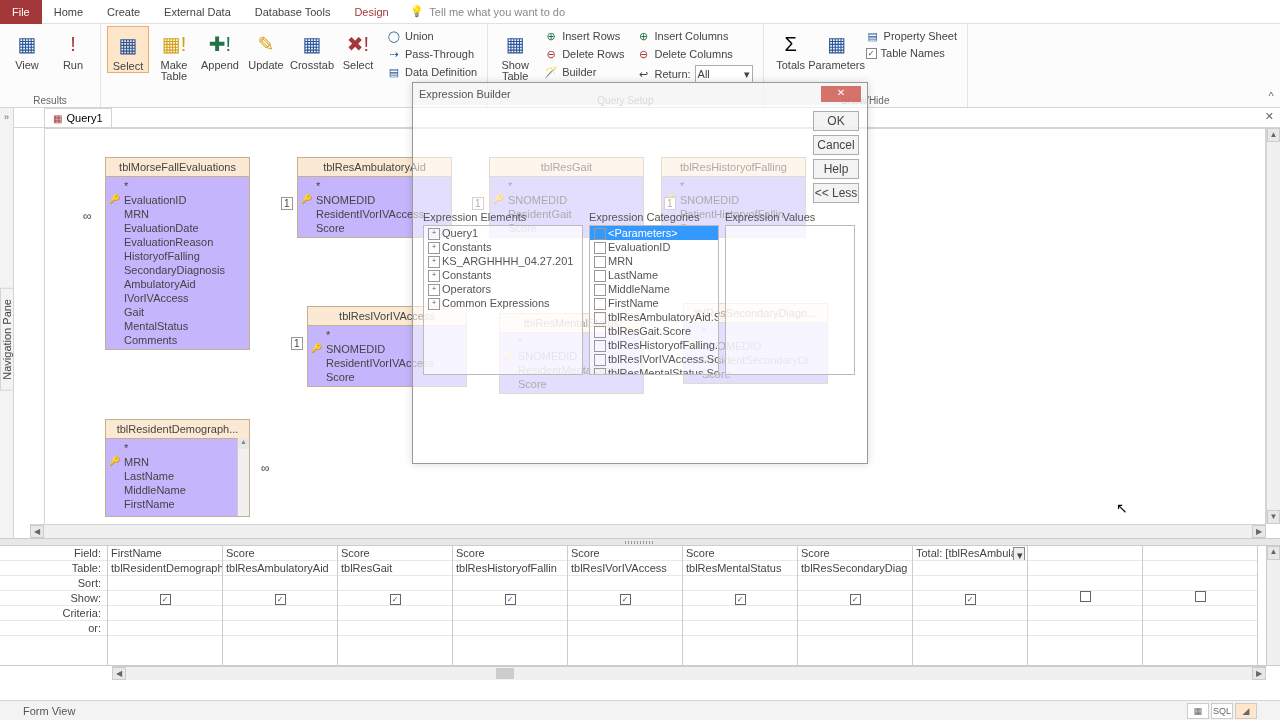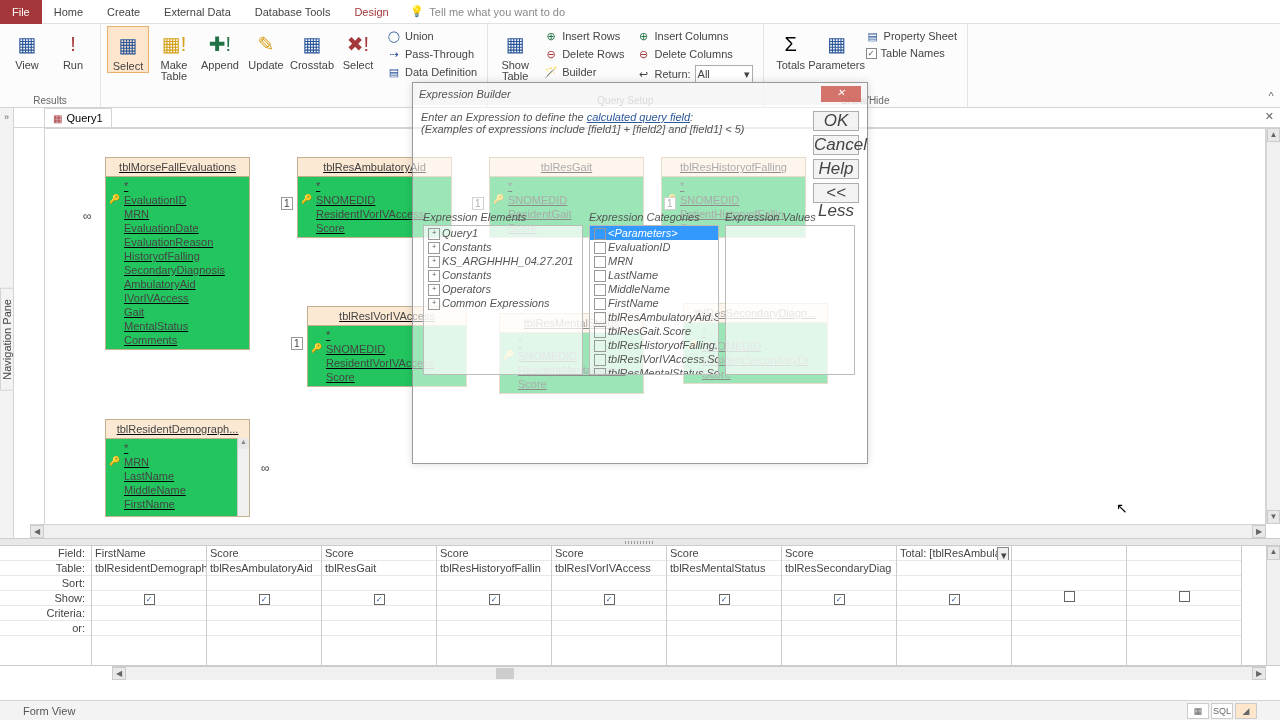--- a/index.html
+++ b/index.html
@@ -39,60 +39,60 @@
 .qtab{display:flex;align-items:center;gap:4px;border:1px solid #d4d4d4;border-bottom:none;background:#fff;padding:1px 8px;height:19px;}
 .qtab .qi{color:#a4373a;font-size:10px;}
 .qtab-close{position:absolute;right:6px;top:2px;color:#666;font-size:11px;cursor:pointer;}
 .canvas{flex:1;position:relative;background:#fff;overflow:hidden;border:1px solid #d4d4d4;margin:0 14px 0 30px;}
 .sb-v{position:absolute;right:0;top:20px;bottom:14px;width:14px;background:#f0f0f0;border-left:1px solid #d4d4d4;}
 .sb-v .arr{height:14px;background:#e8e8e8;border:1px solid #ccc;text-align:center;font-size:8px;line-height:12px;color:#666;}
 .sb-h{position:absolute;left:30px;right:14px;bottom:0;height:14px;background:#f0f0f0;border-top:1px solid #d4d4d4;display:flex;}
 .sb-h .arr{width:14px;background:#e8e8e8;border:1px solid #ccc;text-align:center;font-size:8px;line-height:12px;color:#666;}
 
 
-.tbox{position:absolute;border:1px solid #c4b08e;background:#22c55e;text-decoration:underline;}
+.tbox{position:absolute;border:1px solid #c4b08e;background:#c4b5fd;}
 .tbox .thead{background:#fce9d4;border-bottom:1px solid #c4b08e;text-align:center;padding:3px 2px;font-size:11px;color:#444;white-space:nowrap;overflow:hidden;}
 .tbox .tbody{padding:2px 0;}
 .trow{padding:1px 8px 1px 18px;font-size:11px;color:#444;position:relative;white-space:nowrap;overflow:hidden;}
 .trow.key::before{content:"🔑";position:absolute;left:3px;top:1px;font-size:9px;color:#d4a017;}
 .tsb{position:absolute;right:0;top:18px;bottom:0;width:12px;background:#f0f0f0;border-left:1px solid #ccc;}
 .tsb .ta{height:11px;background:#e8e8e8;font-size:7px;text-align:center;color:#888;}
 
 
 .jm{position:absolute;font-size:10px;color:#444;background:#fff;border:1px solid #999;padding:0 2px;line-height:11px;}
 .jinf{position:absolute;font-size:12px;color:#444;}
 
 
 .splitter{height:8px;background:#e8e8e8;border-top:1px solid #ccc;border-bottom:1px solid #ccc;position:relative;}
 .splitter::after{content:"";position:absolute;left:50%;top:2px;width:30px;height:3px;background:repeating-linear-gradient(90deg,#999 0 1px,transparent 1px 3px);transform:translateX(-50%);}
 
 
 .dgrid{display:flex;height:120px;border-bottom:1px solid #ccc;}
-.dgrid-lbls{width:92px;border-right:1px solid #ccc;}
+.dgrid-lbls{width:108px;border-right:1px solid #ccc;}
 .dgrid-lbls div{height:15px;line-height:15px;text-align:right;padding-right:6px;font-size:11px;color:#444;border-bottom:1px solid #e8e8e8;}
 .dgrid-cols{flex:1;display:flex;overflow:hidden;position:relative;}
 .dcol{width:115px;border-right:1px solid #ccc;}
 .dcol div{height:15px;line-height:15px;padding:0 3px;font-size:11px;color:#444;border-bottom:1px solid #e8e8e8;white-space:nowrap;overflow:hidden;}
 .dcol .show{text-align:center;}
 .dcol .show .cb{display:inline-block;width:11px;height:11px;border:1px solid #666;background:#fff;font-size:8px;line-height:9px;color:#2b579a;}
 .dgrid-sb{width:14px;background:#f0f0f0;border-left:1px solid #ccc;}
 .dgrid-sb .arr{height:14px;background:#e8e8e8;border:1px solid #ccc;font-size:8px;text-align:center;color:#666;}
 .dgrid-hs{height:14px;background:#f0f0f0;border-top:1px solid #ccc;display:flex;margin-left:112px;margin-right:14px;}
 .dgrid-hs .arr{width:14px;background:#e8e8e8;border:1px solid #ccc;font-size:8px;text-align:center;line-height:12px;color:#666;}
 .dgrid-hs .track{flex:1;position:relative;}
 .dgrid-hs .thumb{position:absolute;left:370px;width:18px;top:1px;bottom:1px;background:#cdcdcd;}
 
 
-.expr-builder{position:absolute;left:412px;top:82px;width:456px;height:382px;border:1px solid #9a9a9a;background:rgba(255,255,255,0.55);z-index:5;box-shadow:0 0 8px rgba(0,0,0,0.15);font-style:italic;}
+.expr-builder{position:absolute;left:412px;top:82px;width:456px;height:382px;border:1px solid #9a9a9a;background:rgba(255,255,255,0.55);z-index:5;box-shadow:0 0 8px rgba(0,0,0,0.15);}
 .eb-title{height:22px;background:rgba(240,240,240,0.6);display:flex;align-items:center;padding:0 6px;font-size:11px;color:#555;justify-content:space-between;}
 .eb-close{background:rgba(197,60,50,0.7);color:#fff;width:40px;height:16px;text-align:center;line-height:14px;font-size:10px;}
 .eb-body{padding:6px 8px;font-size:11px;color:#555;}
 .eb-link{color:#2b579a;text-decoration:underline;}
 .eb-btns{position:absolute;right:8px;top:28px;display:flex;flex-direction:column;gap:4px;}
-.eb-btn{width:46px;height:20px;border:1px solid #adadad;background:rgba(240,240,240,0.8);text-align:center;line-height:18px;font-size:17px;color:#444;}
+.eb-btn{width:46px;height:20px;border:1px solid #adadad;background:rgba(240,240,240,0.8);text-align:center;line-height:18px;font-size:12px;color:#444;}
 .eb-section-lbls{position:absolute;left:10px;top:128px;display:flex;font-size:11px;color:#555;}
 .eb-tree,.eb-cats,.eb-vals{position:absolute;top:142px;height:150px;border:1px solid #bbb;background:rgba(255,255,255,0.7);font-size:11px;color:#555;overflow:hidden;}
 .eb-tree{left:10px;width:160px;} .eb-cats{left:176px;width:130px;} .eb-vals{left:312px;width:130px;}
 .eb-item{padding:1px 4px 1px 18px;position:relative;white-space:nowrap;}
 .eb-item.sel{background:#3399ff;color:#fff;}
 .eb-item::before{content:"";position:absolute;left:4px;top:2px;width:10px;height:10px;border:1px solid #999;font-size:7px;text-align:center;line-height:8px;}
 .eb-item.folder::before{content:"+";}
 
 
 .status{position:absolute;bottom:0;left:0;right:0;height:20px;background:#f3f3f3;border-top:1px solid #d4d4d4;display:flex;align-items:center;padding:0 23px;font-size:11px;color:#555;justify-content:space-between;}
@@ -465,24 +465,20 @@
       <div class="thumb"></div>
     </div>
     <div class="arr">▶</div>
   </div>
 
 <div class="expr-builder">
   <div class="eb-title">
       <span>Expression Builder</span>
       <span class="eb-close">✕</span>
     </div>
-  <div class="eb-body">
-    <span>Enter an Expression to define the </span><span class="eb-link">calculated query field</span><span>:</span><br>
-    <span>(Examples of expressions include [field1] + [field2] and [field1] &lt; 5)</span>
-  </div>
   <div class="eb-btns">
     <div class="eb-btn">OK</div>
     <div class="eb-btn">Cancel</div>
     <div class="eb-btn">Help</div>
     <div class="eb-btn">&lt;&lt; Less</div>
   </div>
   <div class="eb-section-lbls">
     <span style="width:166px">Expression Elements</span>
     <span style="width:136px">Expression Categories</span>
     <span>Expression Values</span>

